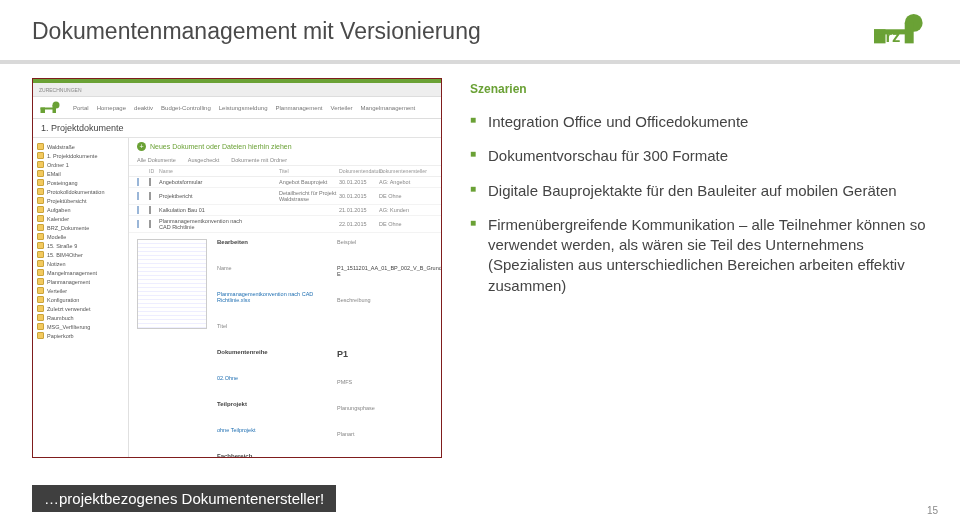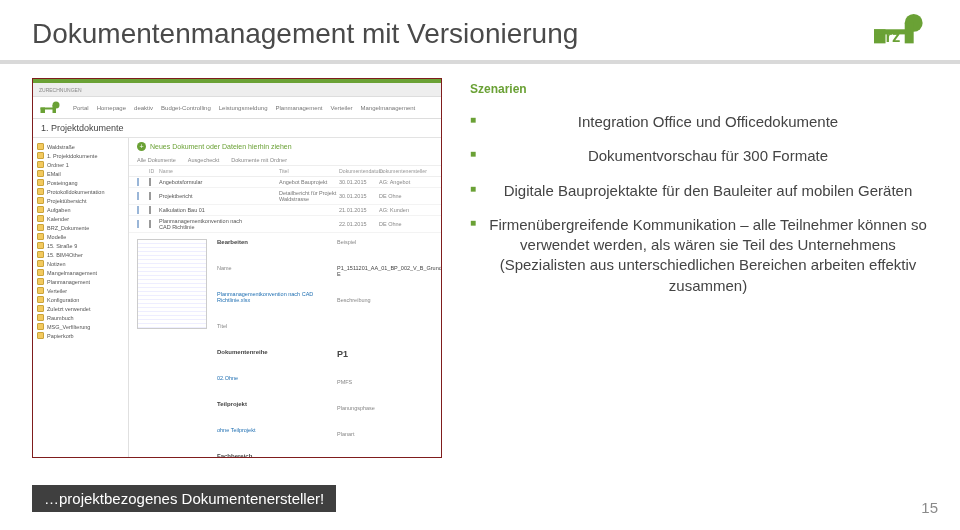--- a/index.html
+++ b/index.html
@@ -1,18 +1,18 @@
 <!DOCTYPE html>
 <html><head>
 <meta charset="utf-8">
 <style>
   * { box-sizing: border-box; margin: 0; padding: 0; }
   html, body { width: 960px; height: 530px; font-family: Arial, Helvetica, sans-serif; background: #fff; color: #333; }
   .slide { position: relative; width: 960px; height: 530px; overflow: hidden; }
-  .title-bar { position: absolute; left: 32px; top: 18px; font-size: 28px; color: #4a4a4a; }
+  .title-bar { position: absolute; left: 32px; top: 18px; font-size: 23px; color: #4a4a4a; }
   .logo { position: absolute; right: 22px; top: 10px; }
   .logo svg { width: 64px; height: 36px; }
   .divider { position: absolute; left: 0; top: 60px; width: 100%; height: 4px; background: #d9d9d9; }
 
   .screenshot { position: absolute; left: 32px; top: 78px; width: 410px; height: 380px; border: 1px solid #7f1d1d; background: #fafafa; font-size: 6px; color: #666; overflow: hidden; }
   .ss-topstrip { height: 4px; background: #6aa135; }
   .ss-menubar { height: 14px; background: #eee; border-bottom: 1px solid #ddd; font-size: 5px; color: #888; padding-left: 6px; line-height: 14px; }
   .ss-appbar { display: flex; align-items: center; height: 22px; border-bottom: 1px solid #ddd; background: #fff; }
   .ss-logo { margin: 0 6px; }
   .ss-logo svg { width: 28px; height: 14px; }
@@ -39,25 +39,25 @@
   .ss-detail .hdr { font-weight: bold; color: #444; font-size: 6px; }
   .ss-detail .lbl { color: #888; }
   .ss-detail .val { color: #444; }
   .ss-detail .link { color: #1f6fb2; }
   .ss-thumb { width: 70px; height: 90px; background: repeating-linear-gradient(#fff,#fff 3px,#eef 3px,#eef 4px); border: 1px solid #ccc; }
   .ss-bottom { display:flex; gap:10px; padding:2px 8px; font-size:5.5px; color:#888; border-top:1px solid #eee; }
 
   .content { position: absolute; left: 470px; top: 82px; right: 32px; }
   .scen-title { color: #6aa135; font-size: 12px; font-weight: bold; margin-bottom: 16px; }
   .bullets { list-style: none; }
-  .bullets li { position: relative; padding-left: 18px; font-size: 15px; line-height: 1.35; color: #444; margin-bottom: 14px; text-align: center; }
+  .bullets li { position: relative; padding-left: 18px; font-size: 15px; line-height: 1.35; color: #444; margin-bottom: 14px; }
   .bullets li::before { content: "■"; position: absolute; left: 0; top: 1px; color: #6aa135; font-size: 10px; }
 
   .footer { position: absolute; left: 32px; bottom: 18px; background: #3f3f3f; color: #fff; font-size: 15px; padding: 5px 12px; }
-  .pagenum { position: absolute; right: 22px; bottom: 14px; color: #8a8a8a; font-size: 15px; }
+  .pagenum { position: absolute; right: 22px; bottom: 14px; color: #8a8a8a; font-size: 10px; }
 </style>
 </head>
 <body>
 
 <div class="slide">
   <div class="title-bar">Dokumentenmanagement mit Versionierung</div>
 
   <div class="logo">
     <svg viewBox="0 0 100 56">
       <rect x="0" y="30" width="18" height="22" fill="#6aa135"></rect>

